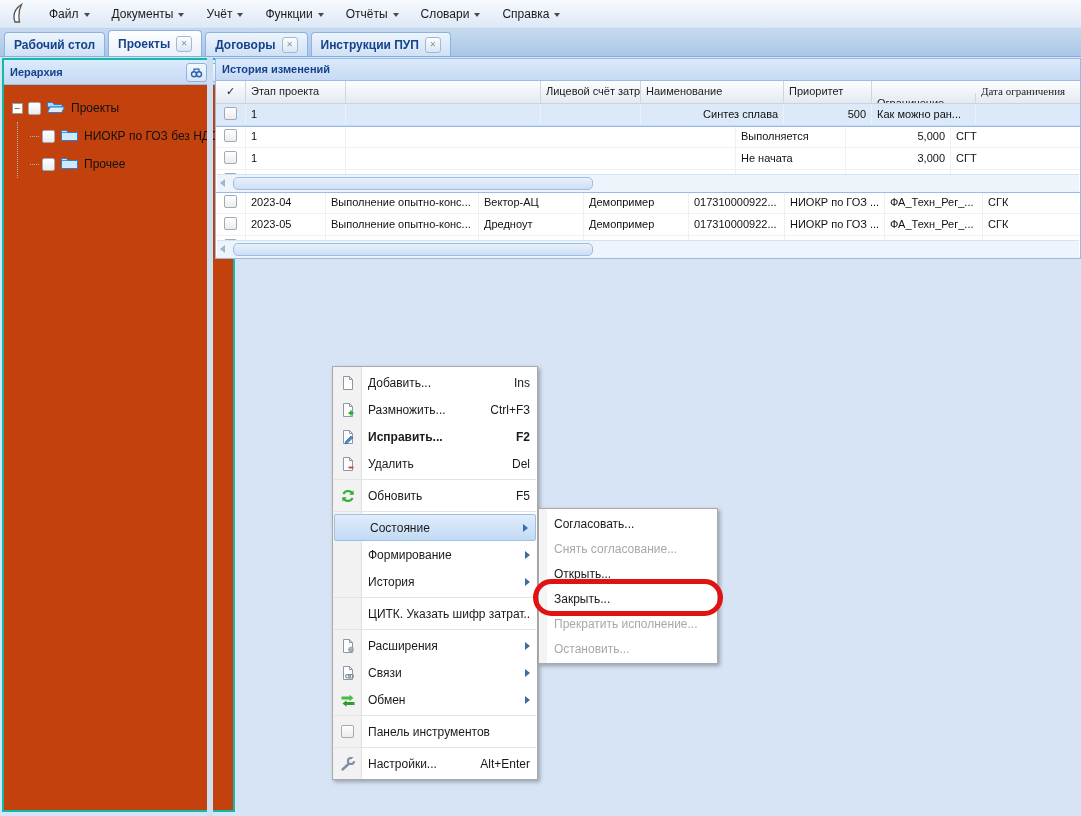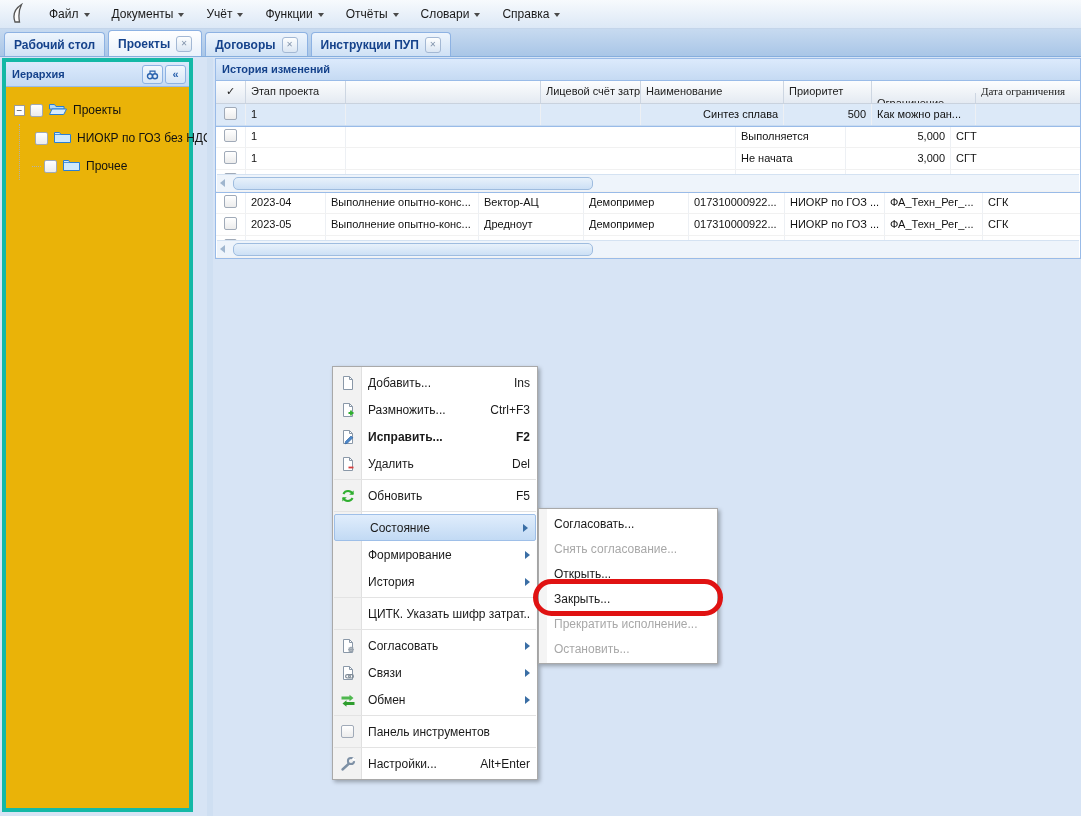--- a/index.html
+++ b/index.html
@@ -21,22 +21,22 @@
     display:flex;align-items:flex-end;padding-left:4px;box-sizing:border-box}
   .ttab{height:23px;display:flex;align-items:center;gap:6px;padding:0 9px;margin-right:3px;
     border:1px solid #8db2e3;border-bottom:none;border-radius:4px 4px 0 0;
     background:linear-gradient(#eef5fd,#cfe1f5);color:#15428b;font-weight:bold;font-size:12px}
   .ttab.active{background:linear-gradient(#ffffff,#e9f1fb);height:25px}
   .tclose{width:14px;height:14px;border:1px solid #a3b8d4;border-radius:3px;
     background:linear-gradient(#fdfefe,#dbe6f3);color:#8496ad;font-size:8px;line-height:13px;
     text-align:center;font-weight:normal}
 
   
-  .sidebar{position:absolute;left:2px;top:58px;width:191px;bottom:4px;background:#eab308;
-    border:4px solid #14b8a6;box-sizing:border-box}
+  .sidebar{position:absolute;left:2px;top:58px;width:233px;bottom:4px;background:#c2410c;
+    border:2px solid #14b8a6;box-sizing:border-box}
   .side-head{height:24px;background:linear-gradient(#dceafc,#c5daf3);border-bottom:1px solid #99bbe8;
     display:flex;align-items:center;padding:0 3px 0 6px;font-weight:bold;color:#15428b;font-size:11px}
   .flex{flex:1}
   .sbtn{width:21px;height:19px;margin-left:2px;border:1px solid #8db2e3;border-radius:3px;
     background:linear-gradient(#f3f8fe,#d8e6f6);display:flex;align-items:center;justify-content:center;
     padding:0;font:inherit;cursor:default}
   .chev{color:#2a62ae;font-weight:bold;font-size:11px;line-height:1}
   #tree{padding:9px 4px 4px 8px;font-size:12px}
   .trow-node{display:flex;align-items:center;height:28px}
   .exp{width:11px;height:11px;border:1px solid #9b9b9b;background:#fff;color:#444;
@@ -553,21 +553,21 @@
     <div class="msep"></div>
     <div class="mi">
       <span class="ico">
         <svg width="16" height="16" viewBox="0 0 16 16">
           <path d="M3.5 1.5h6l3 3v10h-9z" fill="#fff" stroke="#8a98a8"></path>
           <path d="M9.5 1.5v3h3" fill="none" stroke="#8a98a8"></path>
           <circle cx="11" cy="11.5" r="2" fill="none" stroke="#98a3ae" stroke-width="1.2"></circle>
           <path d="M11 8.6v5.8M8.1 11.5h5.8M9 9.5l4 4M13 9.5l-4 4" stroke="#98a3ae" stroke-width=".9"></path>
         </svg>
       </span>
-      <span class="lbl">Согласовать</span>
+      <span class="lbl">Расширения</span>
       <span class="sarr"></span>
     </div>
     <div class="mi">
       <span class="ico">
         <svg width="16" height="16" viewBox="0 0 16 16">
           <path d="M3.5 1.5h6l3 3v10h-9z" fill="#fff" stroke="#8a98a8"></path>
           <path d="M9.5 1.5v3h3" fill="none" stroke="#8a98a8"></path>
           <rect x="5.6" y="9.6" width="4.8" height="3.4" rx="1.7" fill="none" stroke="#7f8b97" stroke-width="1.2"></rect>
           <rect x="8.6" y="9.6" width="4.8" height="3.4" rx="1.7" fill="none" stroke="#7f8b97" stroke-width="1.2"></rect>
         </svg>

